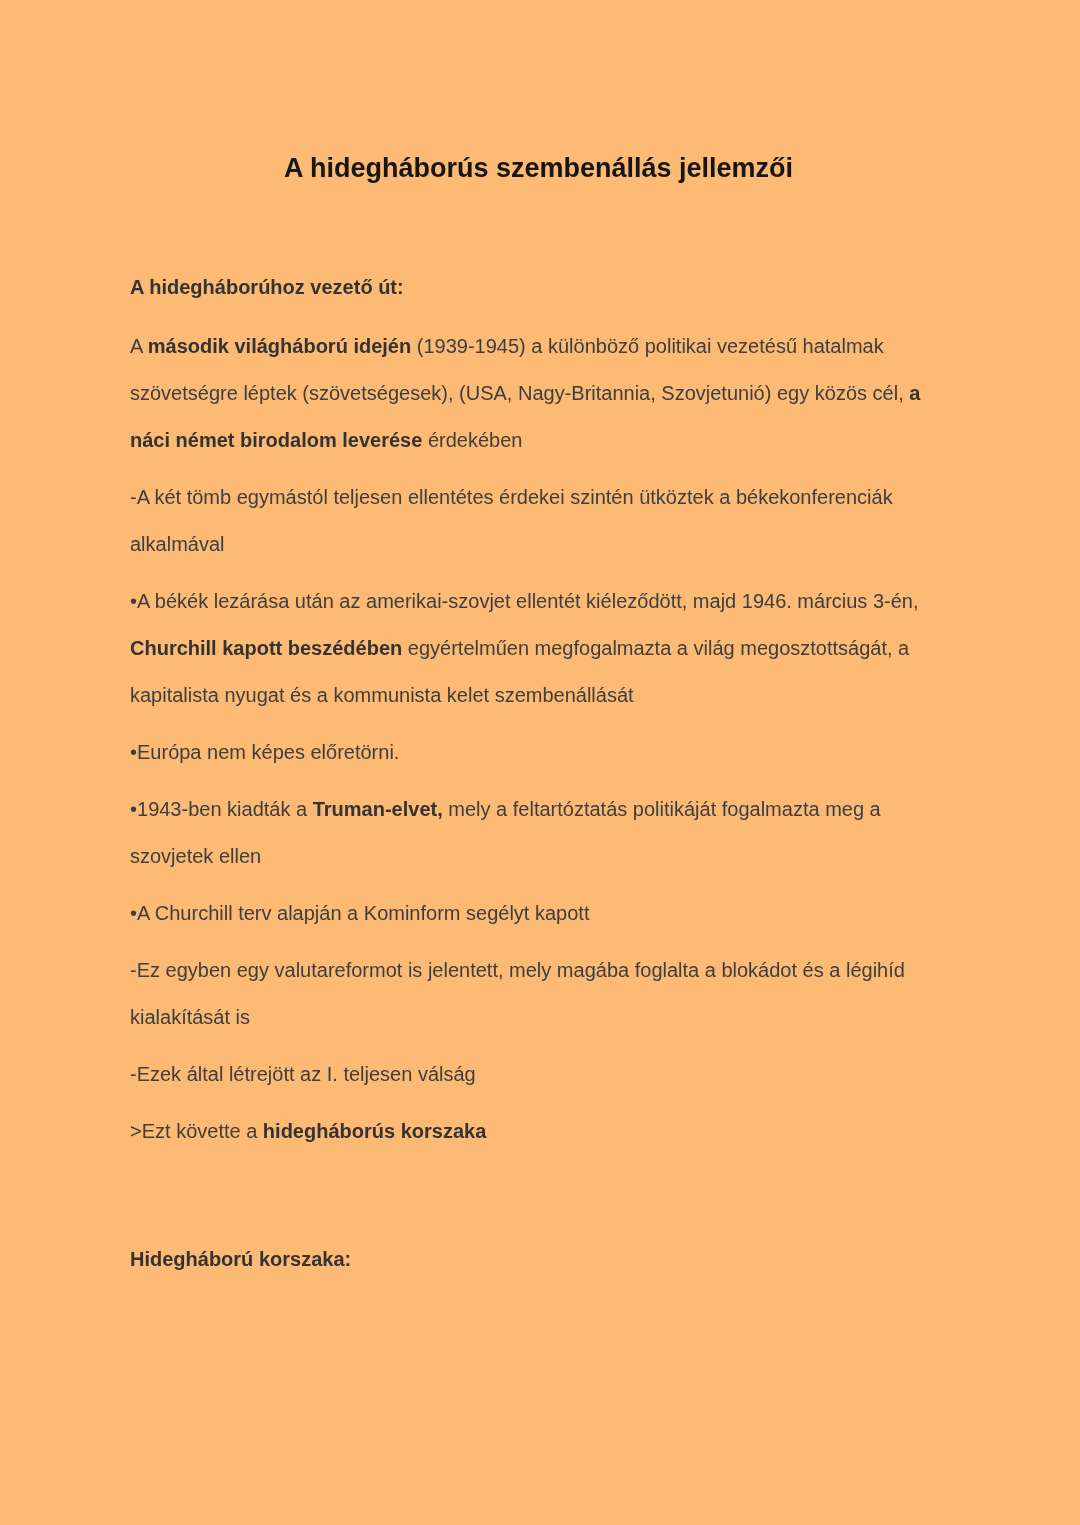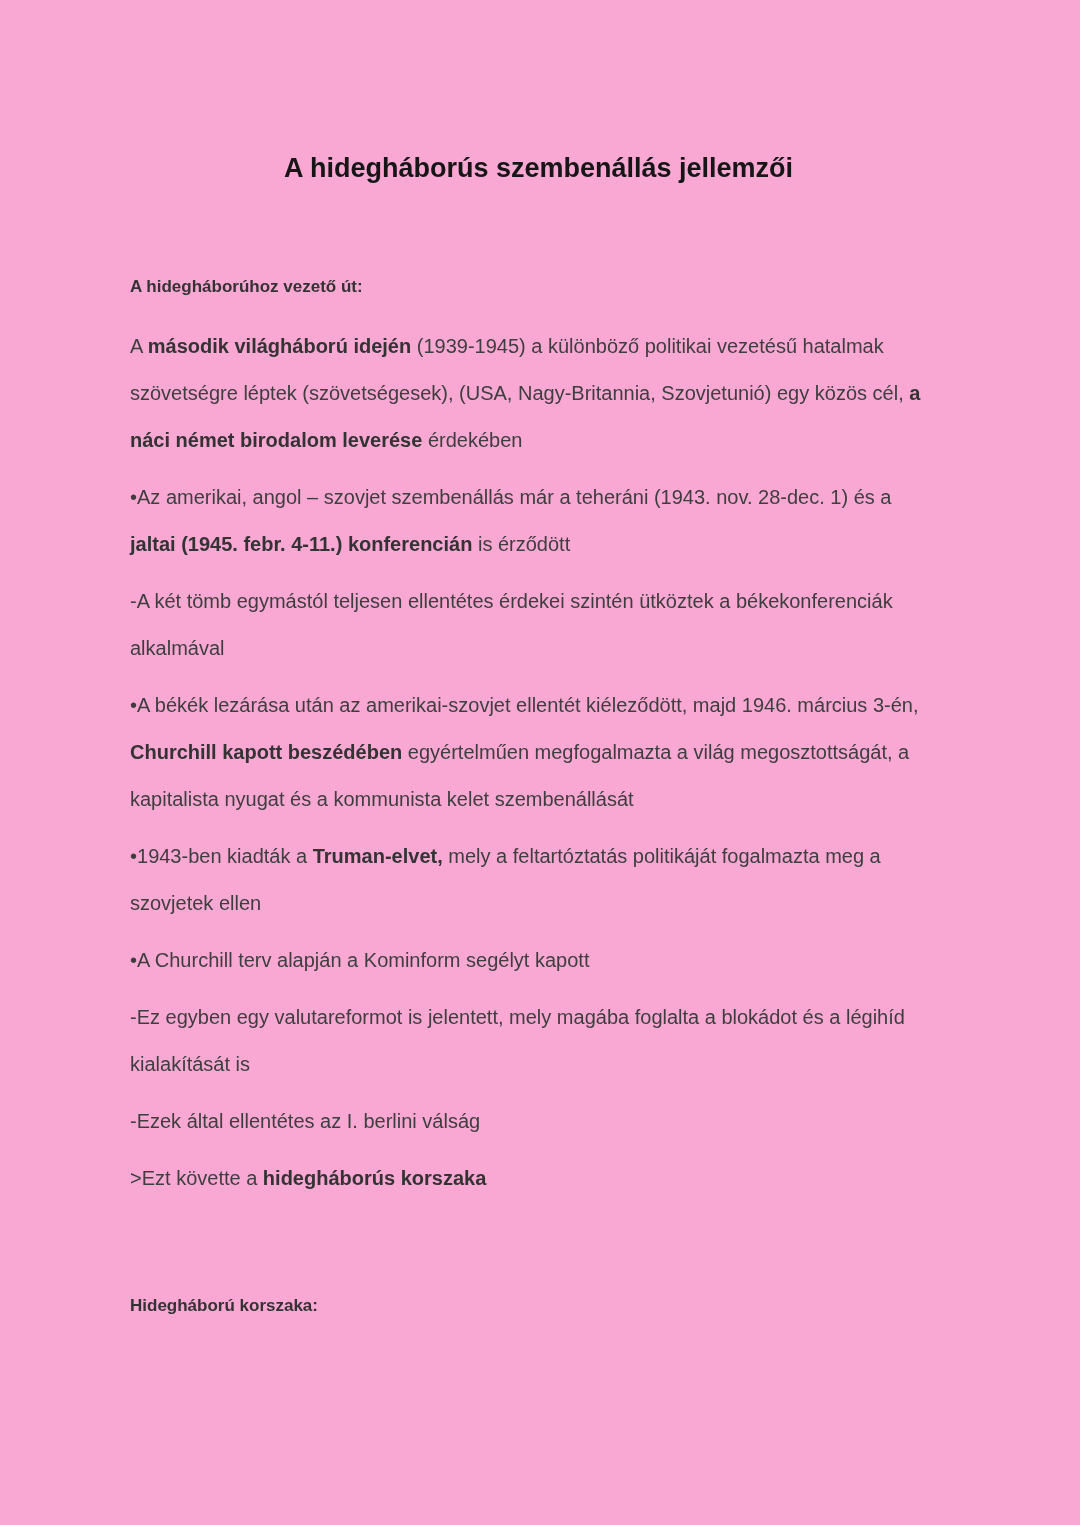--- a/index.html
+++ b/index.html
@@ -9,33 +9,33 @@
     background: #ffffff;
     overflow: hidden;
     font-family: "Liberation Sans", sans-serif;
     -webkit-font-smoothing: antialiased;
   }
   .page {
     box-sizing: border-box;
     width: 1080px;
     height: 1525px;
     padding: 152px 133px 0 130px;
-    background: #f9a8d4;
+    background: #fdba74;
   }
   h1.doc-title {
     font-size: 27px;
     line-height: 32px;
     font-weight: 700;
     text-align: center;
     color: #161616;
     margin: 0 0 89px 0;
   }
   .doc-body p { margin: 0 12px 10px 0; }
   p.heading {
-    font-size: 17px;
+    font-size: 20px;
     line-height: 28px;
     font-weight: 700;
     color: #333333;
     margin: 0 0 22px 0;
   }
   p.heading.gap-before { margin-top: 90px; }
   p.para {
     font-size: 20px;
     line-height: 47px;
     font-weight: 400;
@@ -44,23 +44,23 @@
   p.para b { font-weight: 700; color: #333333; }
 </style>
 </head>
 <body>
 
 <div class="page">
   <h1 class="doc-title">A hidegháborús szembenállás jellemzői</h1>
   <div class="doc-body">
       <p class="heading"><b>A hidegháborúhoz vezető út:</b></p>
       <p class="para"><span>A </span><b>második világháború idején</b><span> (1939-1945) a különböző politikai vezetésű hatalmak szövetségre léptek (szövetségesek), (USA, Nagy-Britannia, Szovjetunió) egy közös cél, </span><b>a náci német birodalom leverése</b><span> érdekében</span></p>
-      <p class="para"><span>•Az amerikai, angol – szovjet szembenállás már a teheráni (1943. nov. 28-dec. 1) és a </span><b>jaltai (1945. febr. 4-11.) konferencián</b><span> is érződött</span></p>
       <p class="para"><span>-A két tömb egymástól teljesen ellentétes érdekei szintén ütköztek a békekonferenciák alkalmával</span></p>
       <p class="para"><span>•A békék lezárása után az amerikai-szovjet ellentét kiéleződött, majd 1946. március 3-én, </span><b>Churchill kapott beszédében</b><span> egyértelműen megfogalmazta a világ megosztottságát, a kapitalista nyugat és a kommunista kelet szembenállását</span></p>
+      <p class="para"><span>•Európa nem képes előretörni.</span></p>
       <p class="para"><span>•1943-ben kiadták a </span><b>Truman-elvet,</b><span> mely a feltartóztatás politikáját fogalmazta meg a szovjetek ellen</span></p>
       <p class="para"><span>•A Churchill terv alapján a Kominform segélyt kapott</span></p>
       <p class="para"><span>-Ez egyben egy valutareformot is jelentett, mely magába foglalta a blokádot és a légihíd kialakítását is</span></p>
-      <p class="para"><span>-Ezek által ellentétes az I. berlini válság</span></p>
+      <p class="para"><span>-Ezek által létrejött az I. teljesen válság</span></p>
       <p class="para"><span>&gt;Ezt követte a </span><b>hidegháborús korszaka</b></p>
       <p class="heading gap-before"><b>Hidegháború korszaka:</b></p>
     </div>
 </div>
 
 </body></html>

